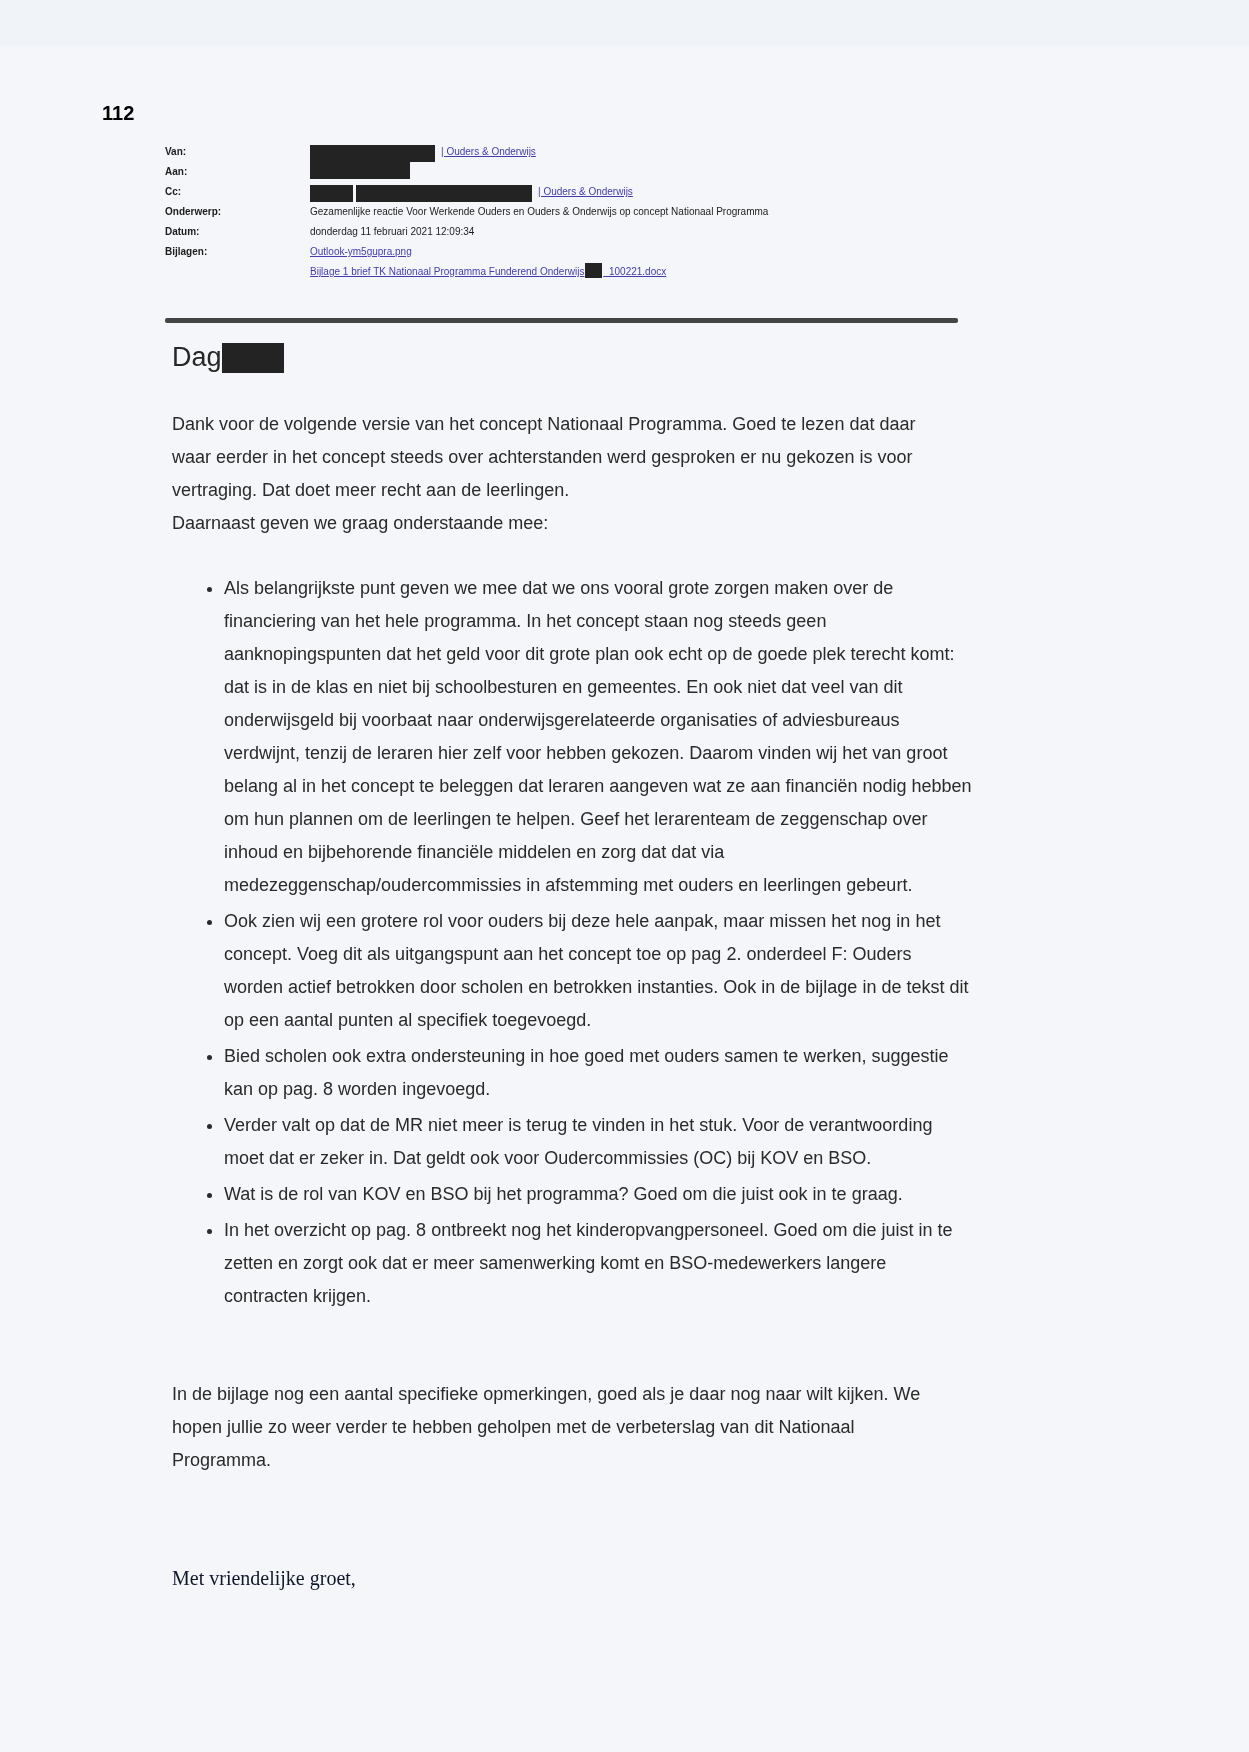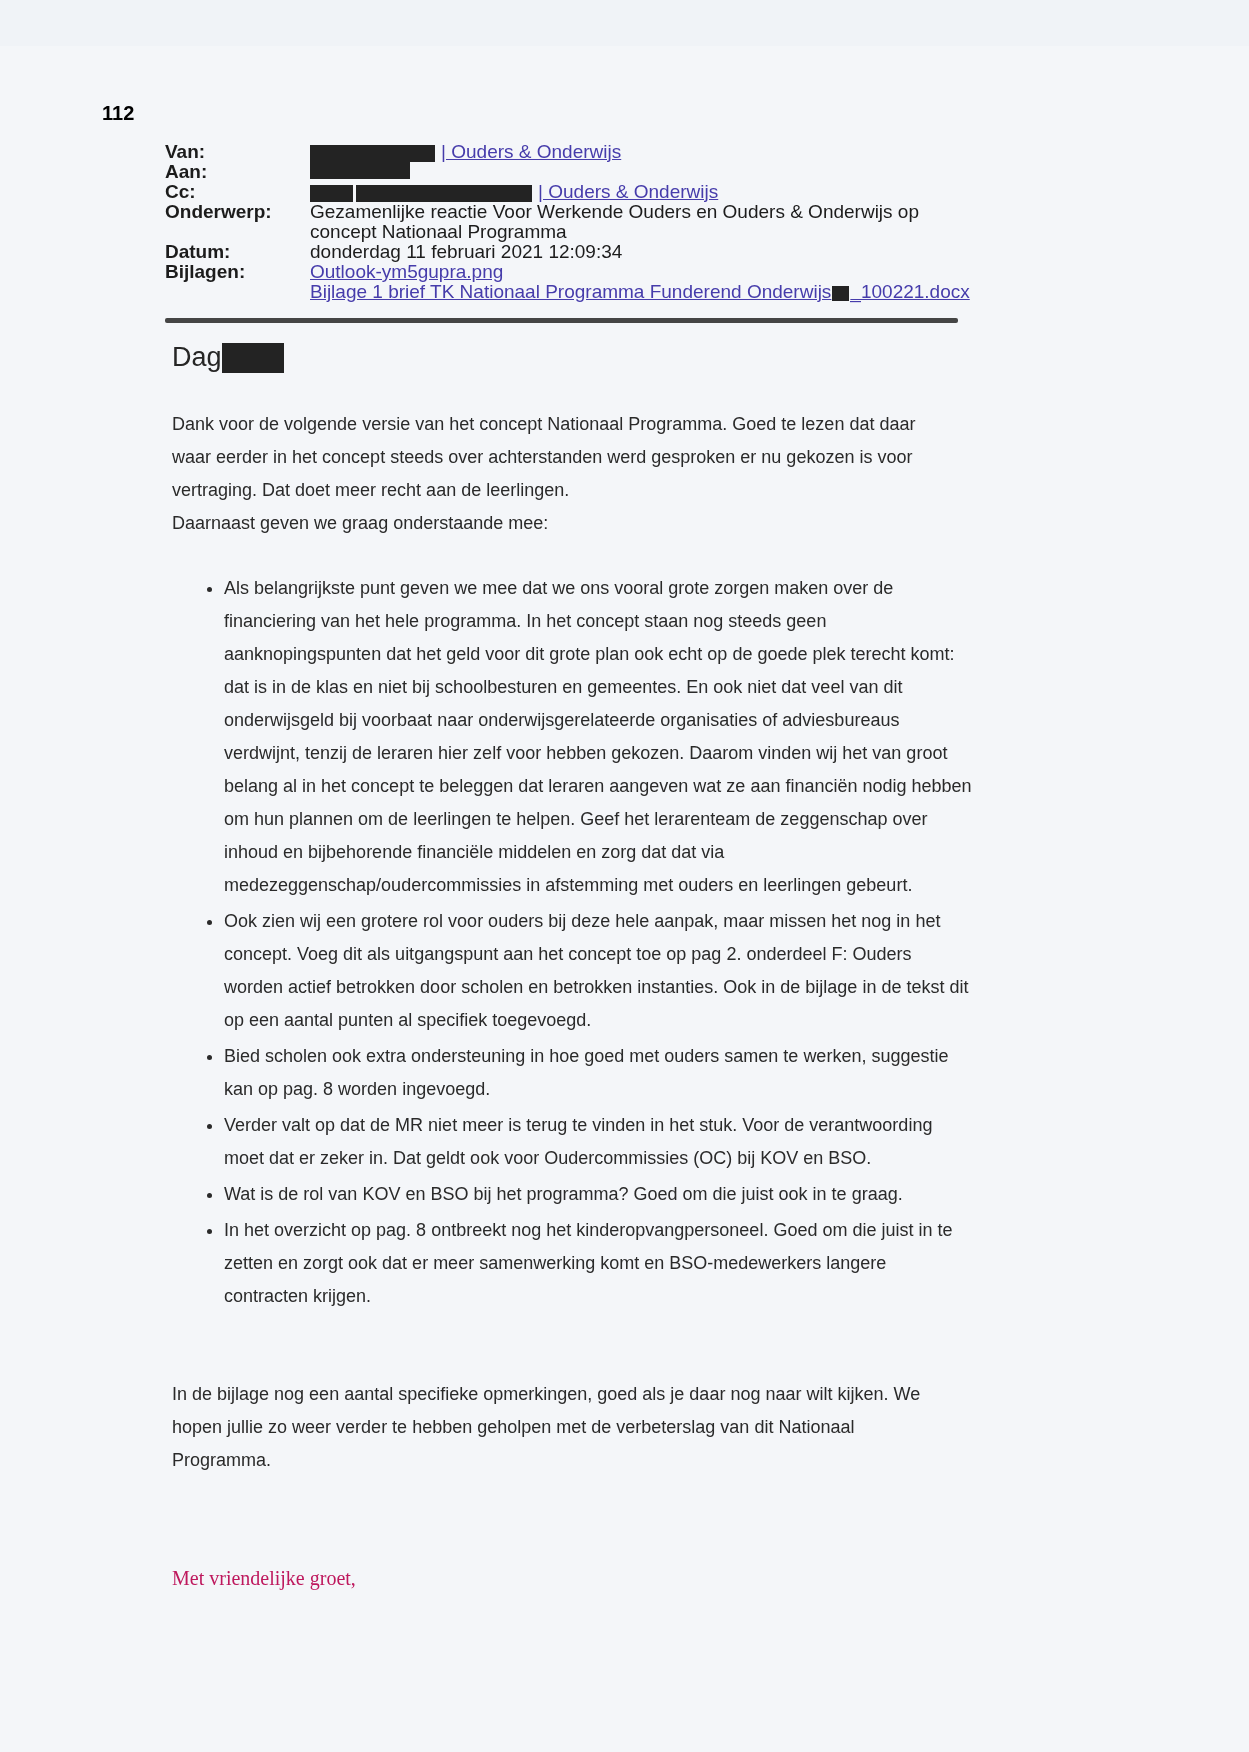--- a/index.html
+++ b/index.html
@@ -25,21 +25,21 @@
   }
 
   .page-number{
     position:absolute;left:102px;top:102px;
     font-size:20px;font-weight:bold;color:#000000;
   }
 
   
   .email-header{
     position:absolute;left:165px;top:142px;width:800px;
-    font-size:19px;line-height:20px;color:#1c1c1c;
+    font-size:10px;line-height:20px;color:#1c1c1c;
   }
   .hrow{display:flex;align-items:flex-start;}
   .hlabel{flex:0 0 145px;font-weight:bold;}
   .hval{flex:1;display:flex;align-items:flex-end;flex-wrap:wrap;}
   .hval.block{display:block;}
   .hlink{color:var(--link);text-decoration:underline;cursor:pointer;white-space:nowrap;}
   .redaction{background:var(--redact);display:inline-block;}
   .bar{height:17px;vertical-align:middle;}
   .bar-from{width:125px;margin-right:6px;}
   .bar-to{width:100px;}
@@ -72,21 +72,21 @@
   }
   .bullets ul{margin:0;padding:0 0 0 52px;list-style:disc;}
   .bullets li{margin:0 0 3px 0;}
   .closing{top:1378px;width:780px;}
   .closing p{margin:0;}
   .mede-line{white-space:nowrap;}
   .mede-redact{width:150px;height:28px;vertical-align:-7px;margin-left:4px;}
   .signoff{
     top:1562px;width:600px;
     font-family:"Liberation Serif", serif;
-    font-size:20px;color:#be185d;
+    font-size:20px;color:#0f172a;
   }
 </style>
 </head>
 <body>
 
 <div class="sheet">
 
   <div class="page-number">112</div>
 
   <div class="email-header">

